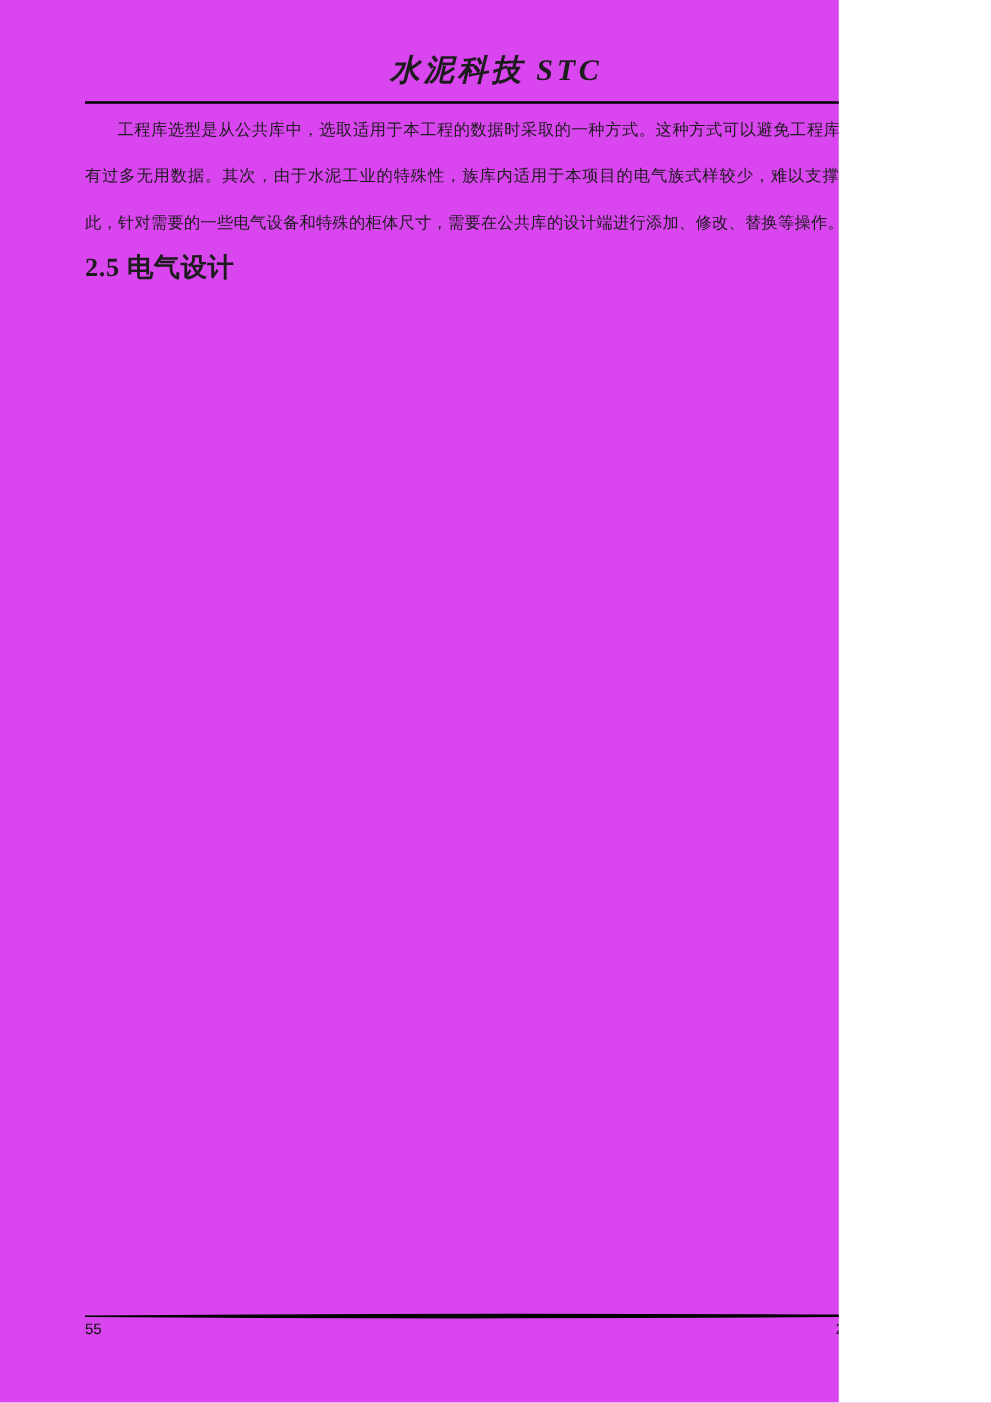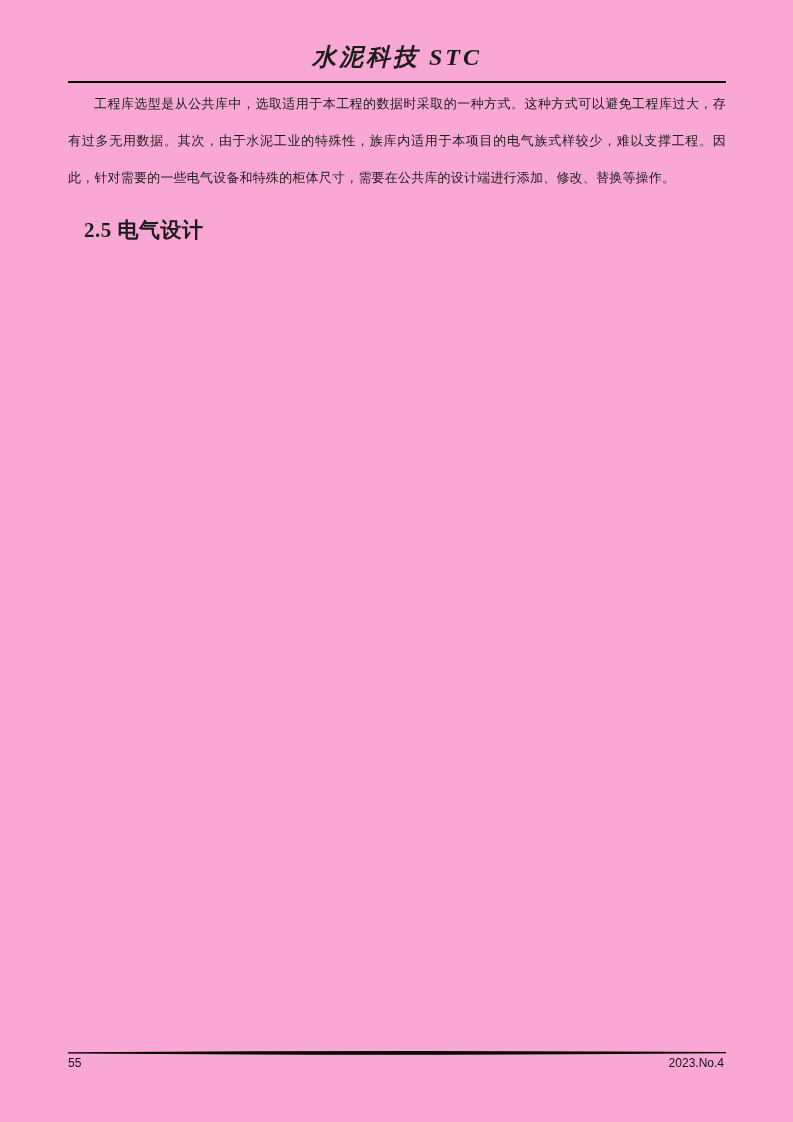--- a/index.html
+++ b/index.html
@@ -2,23 +2,23 @@
 <html><head>
 <meta charset="utf-8">
 <style>
   html, body {
     margin: 0;
     padding: 0;
     background: #ffffff;
   }
   .page {
     position: relative;
-    width: 793px;
+    width: 671px;
     height: 1122px;
-    background: #f9a8d4;
+    background: #d946ef;
     color: #1c1c1c;
     font-family: "Liberation Serif", "DejaVu Serif", serif;
     overflow: hidden;
   }
   .content {
     position: absolute;
     left: 68px;
     width: 658px;
     top: 0;
   }
@@ -42,21 +42,21 @@
   }
   .body-text p {
     margin: 0;
     font-size: 13px;
     line-height: 36.75px;
     text-align: justify;
     text-indent: 2em;
     letter-spacing: 0.2px;
   }
   .section-heading {
-    margin: 16px;
+    margin: 0;
     font-size: 21px;
     font-weight: bold;
     line-height: 37px;
     text-indent: 0;
     letter-spacing: 0.5px;
   }
   .footer-rule {
     position: absolute;
     left: 68px;
     top: 1050px;

